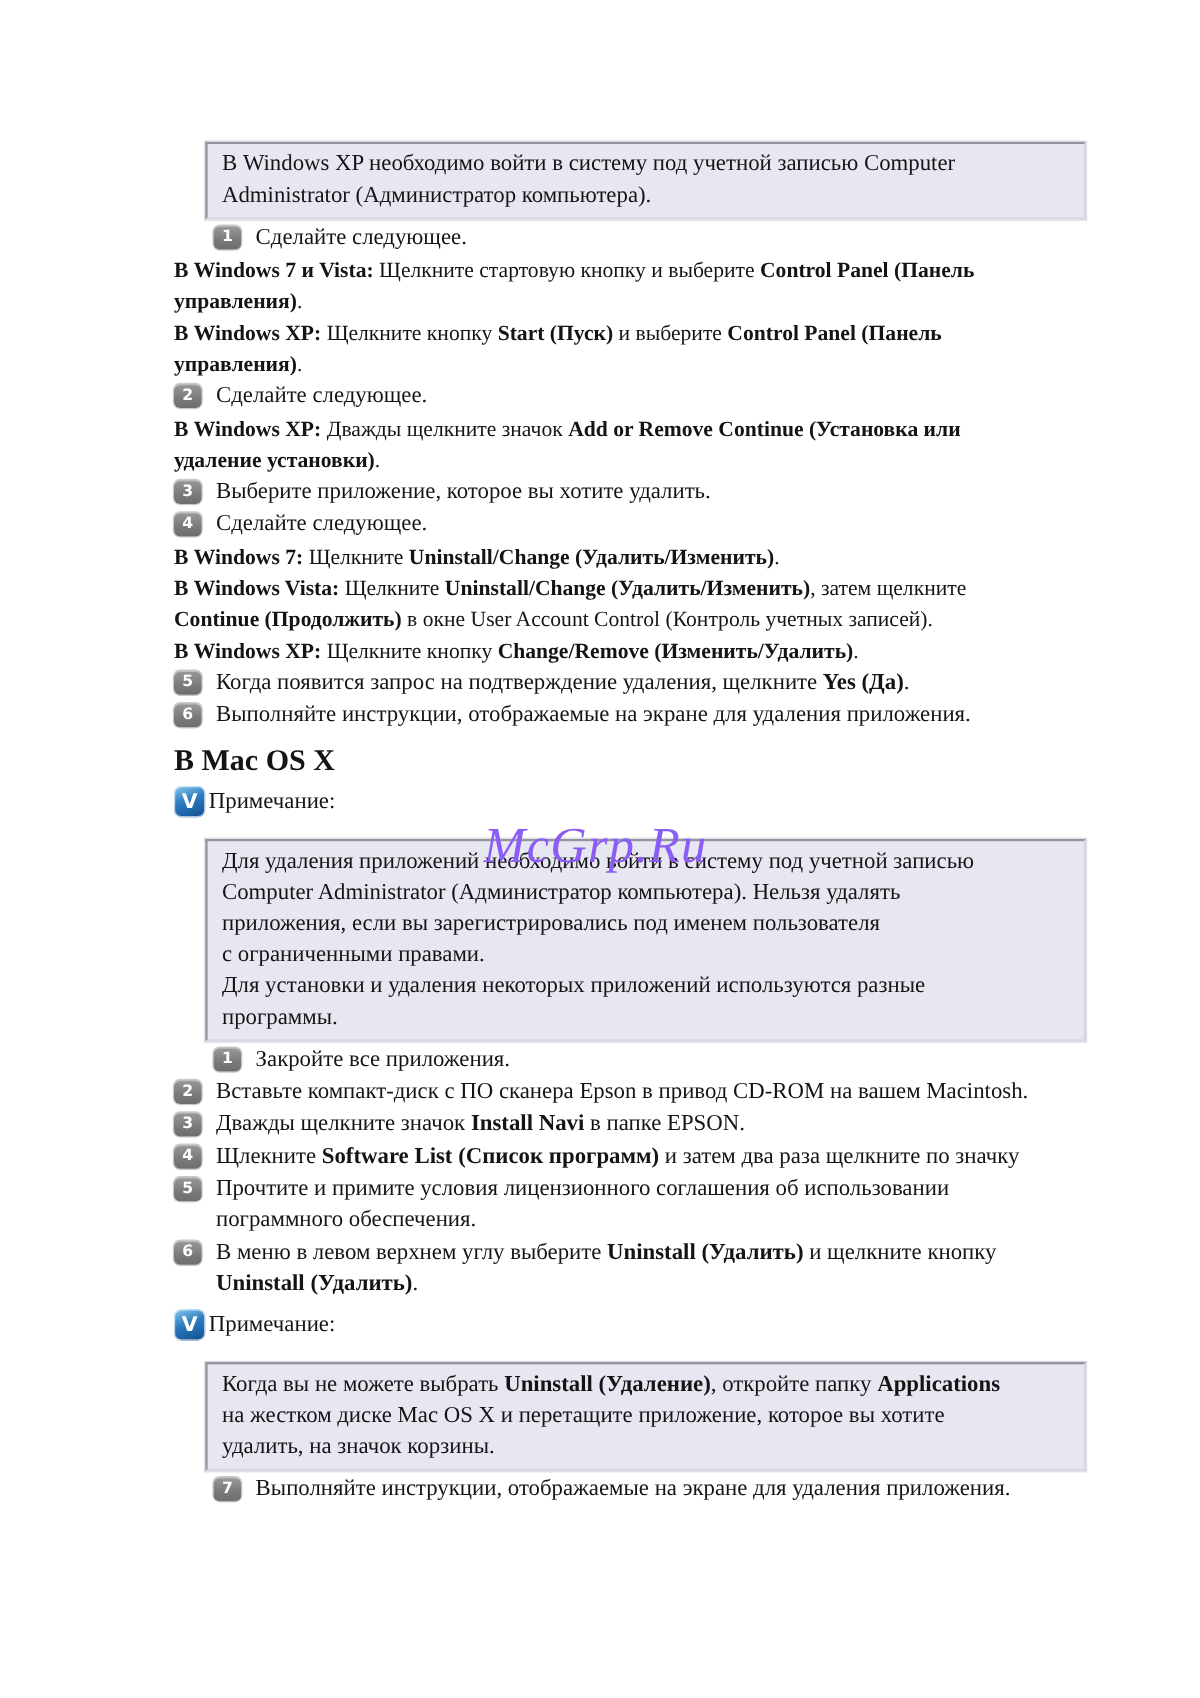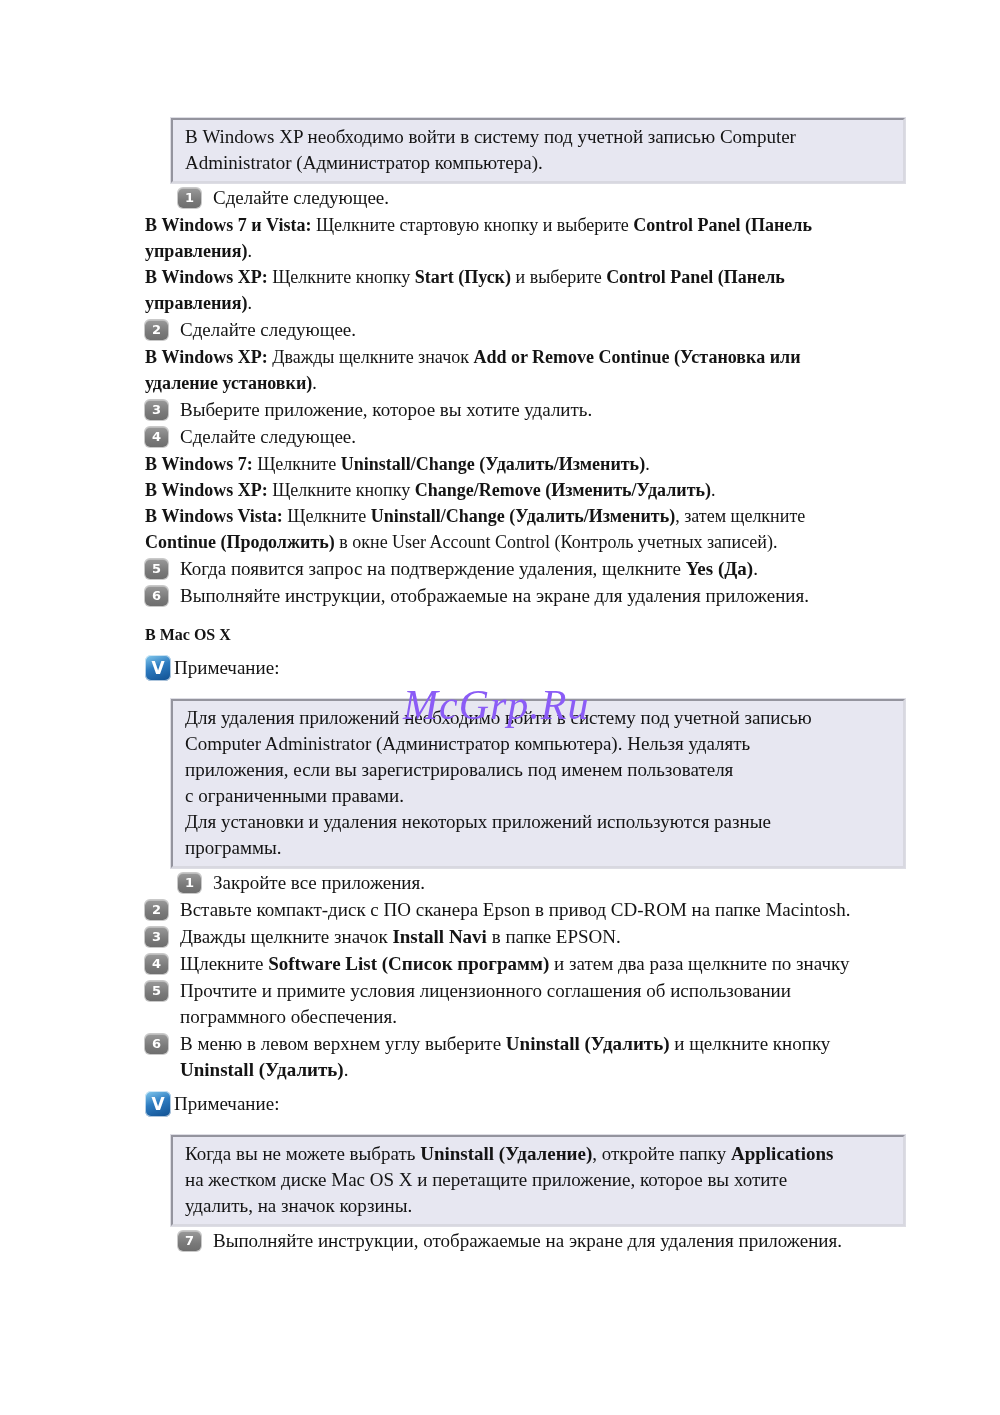--- a/index.html
+++ b/index.html
@@ -34,21 +34,21 @@
     margin:18px 0 2px 26px;
     background:#e7e7f1;
     border:2px solid;
     border-color:#94949e #d8d8e0 #d8d8e0 #94949e;
     outline:1px solid #dddde4;
     padding:4px 12px 5px;
     font-size:19px;line-height:26px;
   }
   .notebox p{margin:0;}
   .mac-heading{
-    font-size:16px;font-weight:bold;
+    font-size:25px;font-weight:bold;
     margin:14px 0 4px;line-height:24px;
   }
   .notelabel{display:flex;align-items:center;margin:8px 0 6px;font-size:19px;line-height:26px;}
   .note-icon{
     flex:0 0 auto;
     display:inline-flex;align-items:center;justify-content:center;
     width:26px;height:26px;margin-right:3px;
     border-radius:6px;
     background:linear-gradient(160deg,#86cdf0 0%,#2d7bc0 45%,#0f4e8f 100%);
     box-shadow:inset 0 0 0 1px rgba(255,255,255,.65);
@@ -96,22 +96,22 @@
     <span class="badge">3</span>
     <span class="step-text"><span>Выберите приложение, которое вы хотите удалить.</span></span>
   </div>
 
   <div class="step">
     <span class="badge">4</span>
     <span class="step-text"><span>Сделайте следующее.</span></span>
   </div>
 
   <p class="para"><b>В Windows 7:</b><span> Щелкните </span><b>Uninstall/Change (Удалить/Изменить)</b><span>.</span></p>
+  <p class="para"><b>В Windows Vista:</b><span> Щелкните </span><b>Uninstall/Change (Удалить/Изменить)</b><span>, затем щелкните</span><br><b>Continue (Продолжить)</b><span> в окне User Account Control (Контроль учетных записей).</span></p>
   <p class="para"><b>В Windows XP:</b><span> Щелкните кнопку </span><b>Change/Remove (Изменить/Удалить)</b><span>.</span></p>
-  <p class="para"><b>В Windows Vista:</b><span> Щелкните </span><b>Uninstall/Change (Удалить/Изменить)</b><span>, затем щелкните</span><br><b>Continue (Продолжить)</b><span> в окне User Account Control (Контроль учетных записей).</span></p>
 
   <div class="step">
     <span class="badge">5</span>
     <span class="step-text"><span>Когда появится запрос на подтверждение удаления, щелкните </span><b>Yes (Да)</b><span>.</span></span>
   </div>
 
   <div class="step">
     <span class="badge">6</span>
     <span class="step-text"><span>Выполняйте инструкции, отображаемые на экране для удаления приложения.</span></span>
   </div>
@@ -127,21 +127,21 @@
     <p class="rich"><span>Для удаления приложений необходимо войти в систему под учетной записью</span><br><span>Computer Administrator (Администратор компьютера). Нельзя удалять</span><br><span>приложения, если вы зарегистрировались под именем пользователя</span><br><span>с ограниченными правами.</span><br><span>Для установки и удаления некоторых приложений используются разные</span><br><span>программы.</span></p>
   </div>
 
   <div class="step indent">
     <span class="badge">1</span>
     <span class="step-text"><span>Закройте все приложения.</span></span>
   </div>
 
   <div class="step">
     <span class="badge">2</span>
-    <span class="step-text"><span>Вставьте компакт-диск с ПО сканера Epson в привод CD-ROM на папке Macintosh.</span></span>
+    <span class="step-text"><span>Вставьте компакт-диск с ПО сканера Epson в привод CD-ROM на вашем Macintosh.</span></span>
   </div>
 
   <div class="step">
     <span class="badge">3</span>
     <span class="step-text"><span>Дважды щелкните значок </span><b>Install Navi</b><span> в папке EPSON.</span></span>
   </div>
 
   <div class="step">
     <span class="badge">4</span>
     <span class="step-text"><span>Щлекните </span><b>Software List (Список программ)</b><span> и затем два раза щелкните по значку</span><br></span>

